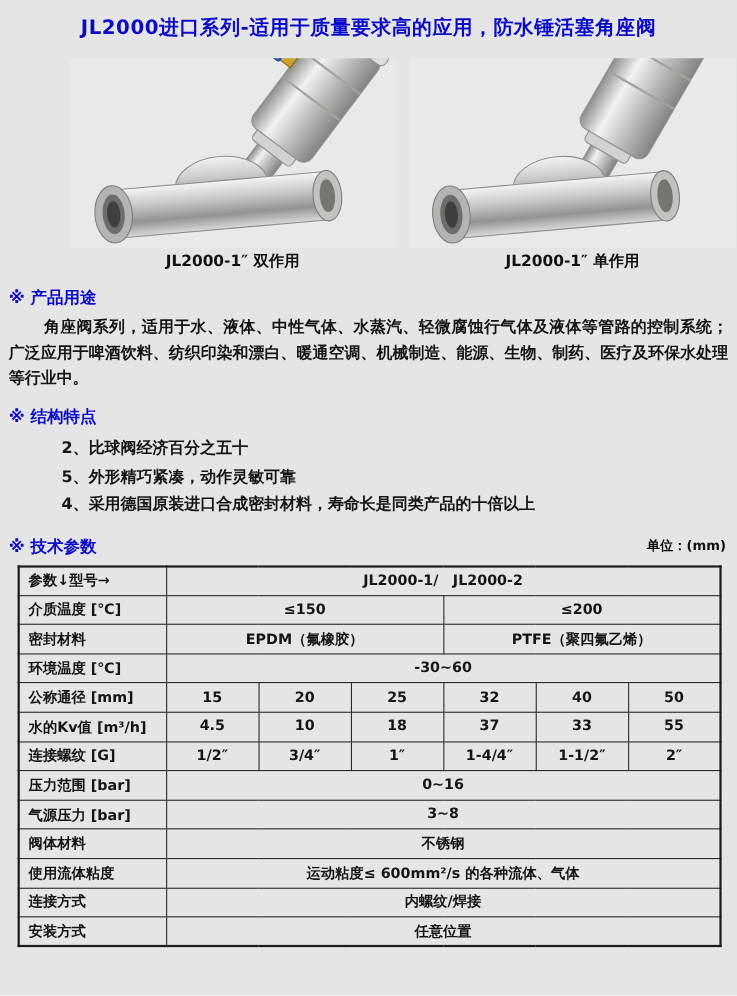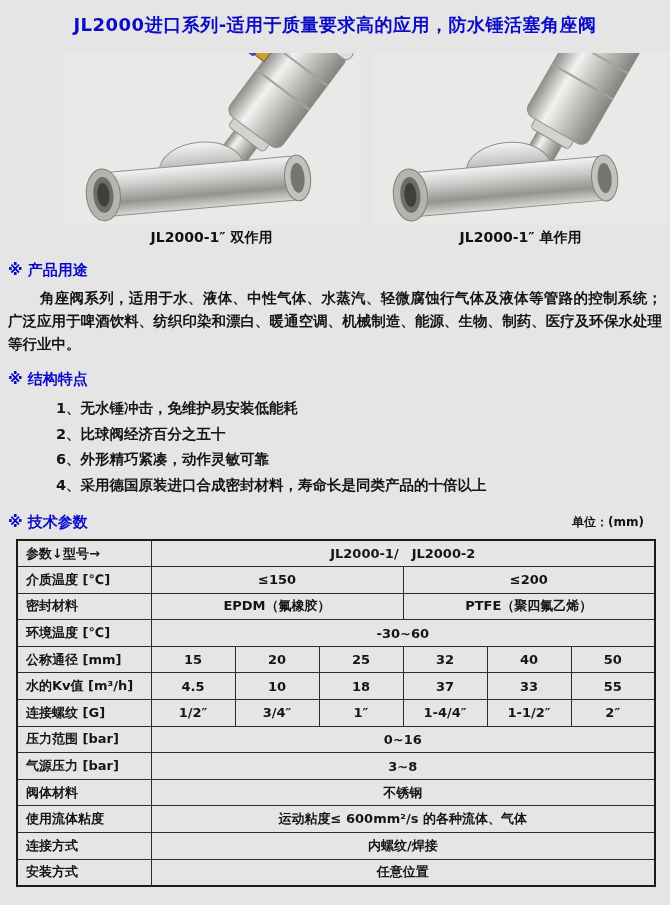--- a/index.html
+++ b/index.html
@@ -68,22 +68,22 @@
   }
   .feature-list li {
     font-size: 14.5px;
     font-weight: bold;
     line-height: 25.5px;
     color: #151515;
   }
   .specs-row {
     display: flex;
     justify-content: space-between;
-    align-items: center;
-    margin: 15px 26px 0 8px;
+    align-items: flex-start;
+    margin: 15px 10px 0 8px;
   }
   .unit-note {
     font-size: 12px;
     font-weight: bold;
     color: #111;
   }
   table.spec-table {
     border-collapse: collapse;
     table-layout: fixed;
     width: 639px;
@@ -213,23 +213,22 @@
   <div class="captions">
     <div class="caption">JL2000-1″ 双作用</div>
     <div class="caption">JL2000-1″ 单作用</div>
   </div>
 
   <div class="section-heading">※ 产品用途</div>
   <p class="usage-paragraph">角座阀系列，适用于水、液体、中性气体、水蒸汽、轻微腐蚀行气体及液体等管路的控制系统；广泛应用于啤酒饮料、纺织印染和漂白、暖通空调、机械制造、能源、生物、制药、医疗及环保水处理等行业中。</p>
 
   <div class="section-heading">※ 结构特点</div>
   <ul class="feature-list">
-    <li>1、无水锤冲击，免维护易安装低能耗</li>
     <li>2、比球阀经济百分之五十</li>
-    <li>6、外形精巧紧凑，动作灵敏可靠</li>
+    <li>5、外形精巧紧凑，动作灵敏可靠</li>
     <li>4、采用德国原装进口合成密封材料，寿命长是同类产品的十倍以上</li>
   </ul>
 
   <div class="specs-row">
     <div class="section-heading" style="margin:0">※ 技术参数</div>
     <div class="unit-note">单位：(mm)</div>
   </div>
 
   <table class="spec-table">
     <colgroup>

